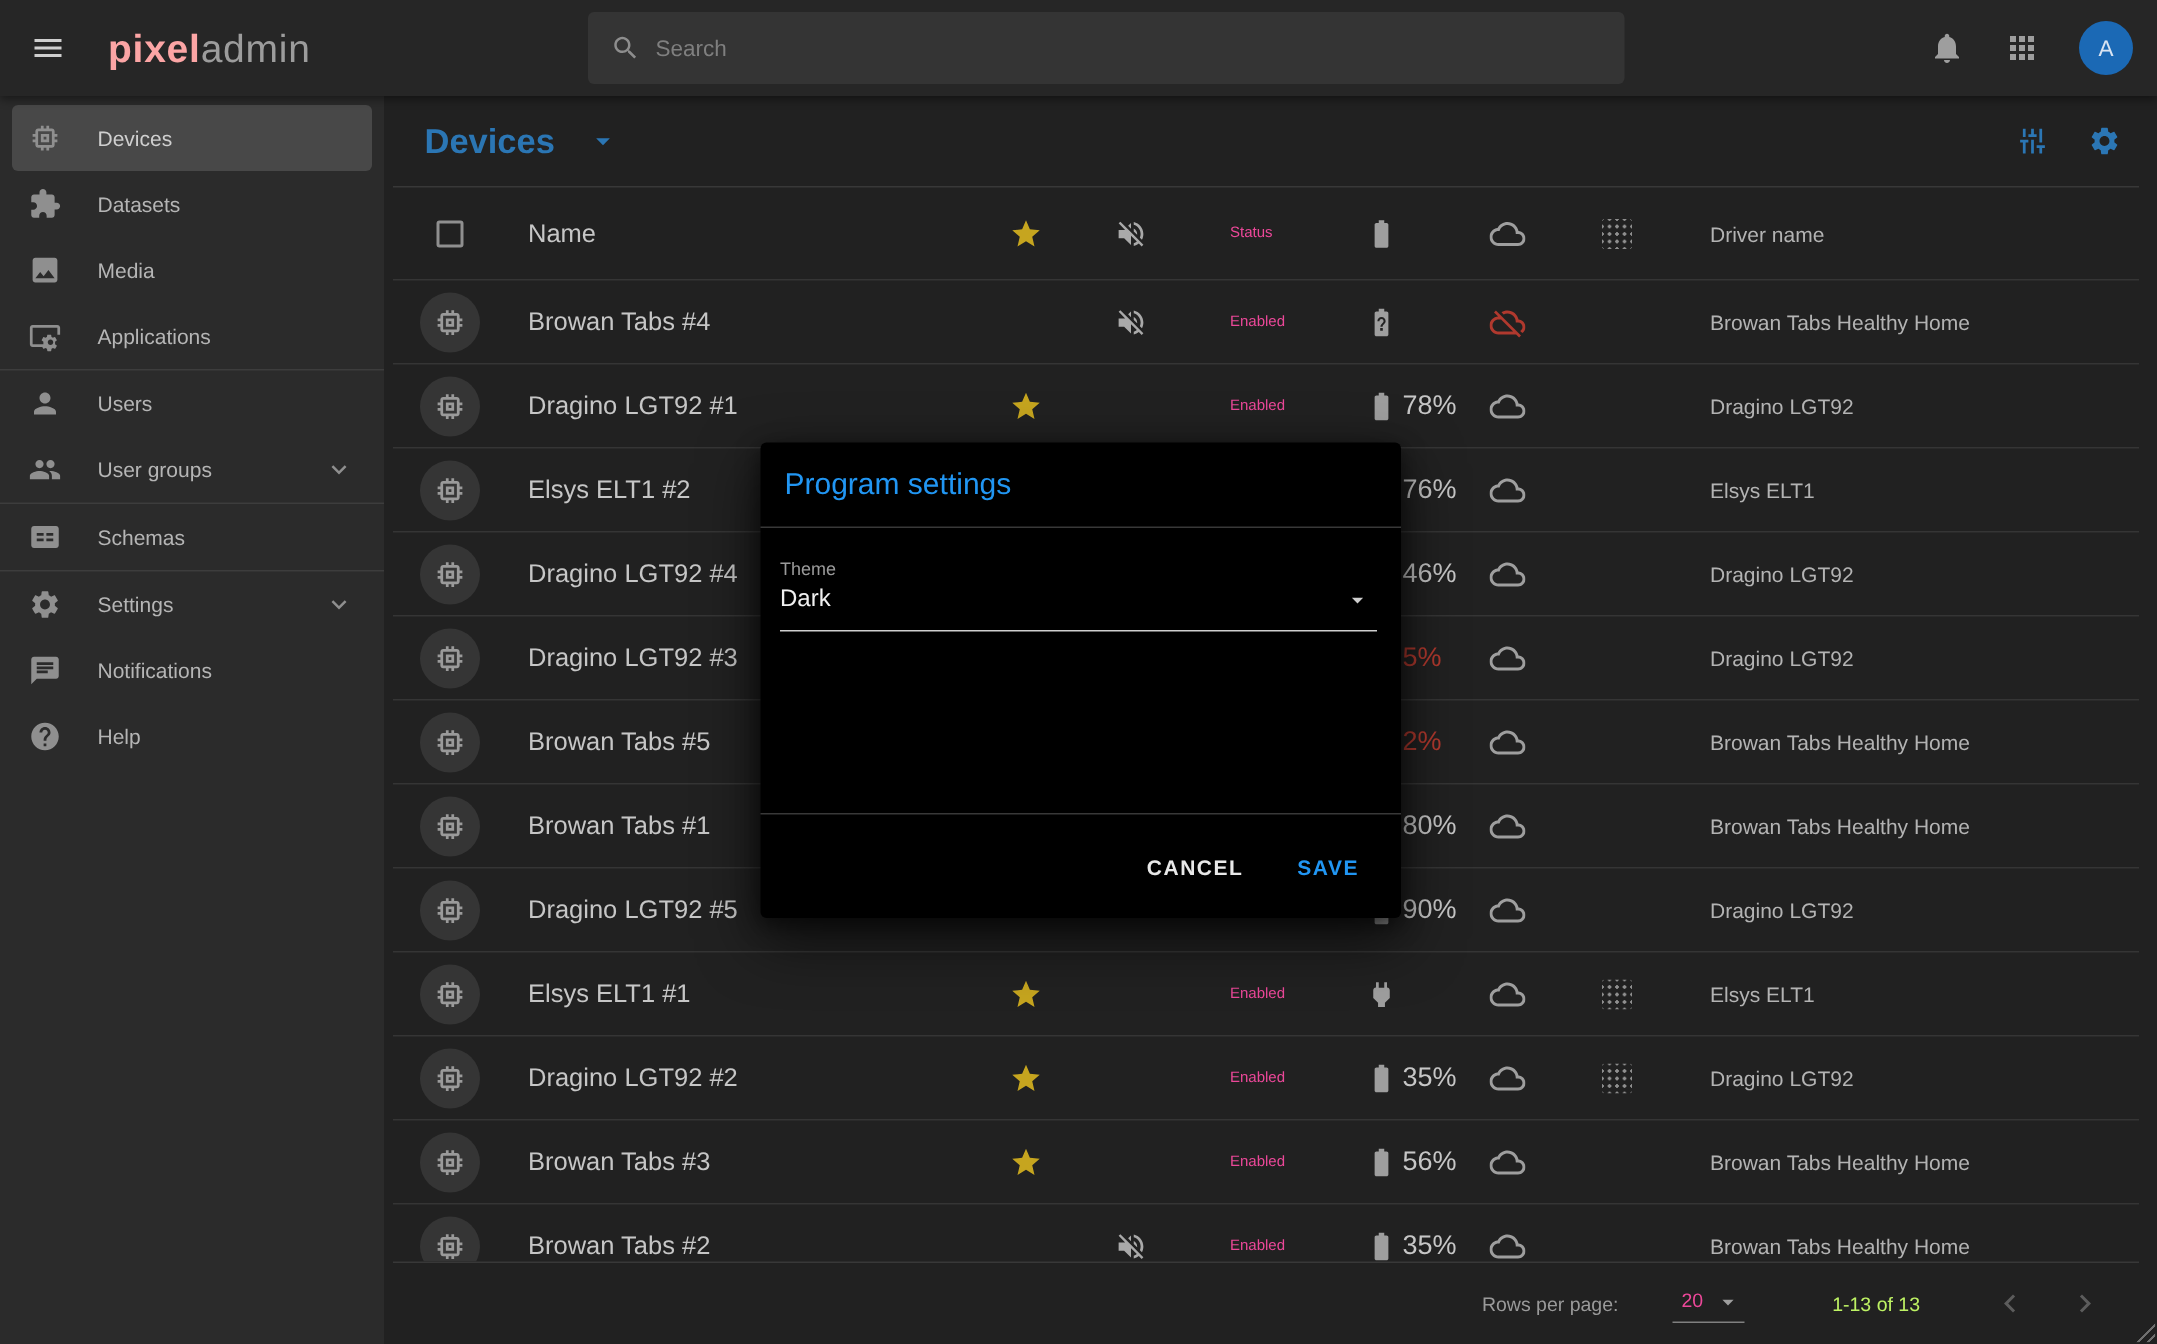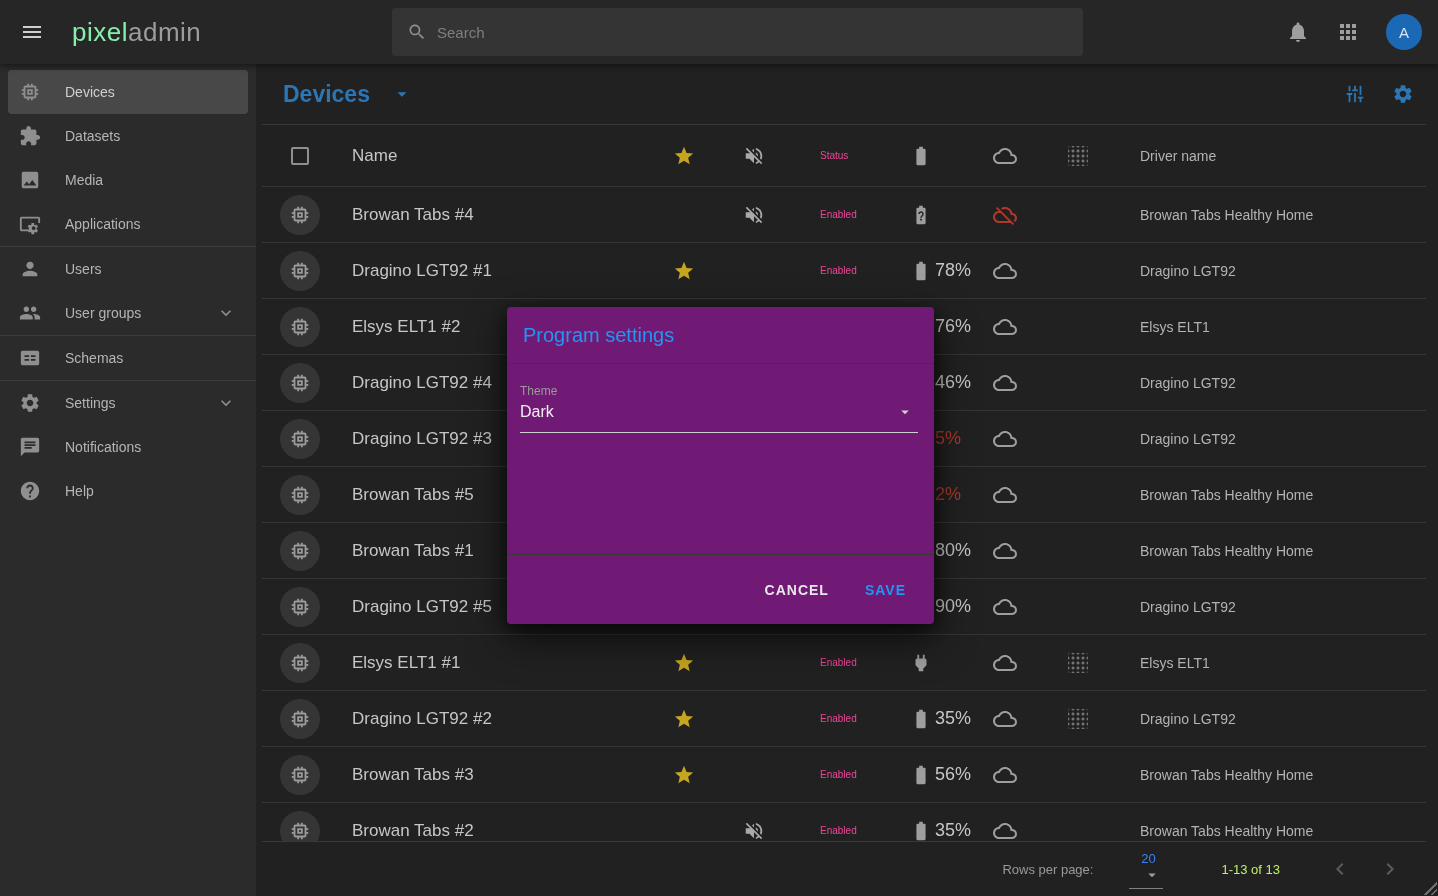--- a/index.html
+++ b/index.html
@@ -6,21 +6,21 @@
   html,body { width:1438px; height:896px; overflow:hidden; background:#212121;
     font-family:"Liberation Sans", sans-serif; }
   .ic { display:block; fill:#9e9e9e; }
 
   
   .topbar { position:absolute; left:0; top:0; width:1438px; height:64px; background:#262626;
     display:flex; align-items:center; z-index:20; box-shadow:0 2px 6px rgba(0,0,0,.45); }
   .hamburger { margin-left:14px; padding:6px; cursor:pointer; }
   .hamburger .ic { width:24px; height:24px; fill:#cfcfcf; }
   .logo { margin-left:22px; font-size:26px; letter-spacing:.5px; color:#9c9c9c; white-space:nowrap; }
-  .logo b { color:#86efac; font-weight:400; }
+  .logo b { color:#fca5a5; font-weight:700; }
   .searchbar { position:absolute; left:392px; top:8px; width:691px; height:48px; background:#343434;
     border-radius:4px; display:flex; align-items:center; }
   .searchbar .ic { width:20px; height:20px; margin:0 10px 0 15px; fill:#8d8d8d; }
   .searchbar input { flex:1; background:transparent; border:none; outline:none; color:#c9c9c9;
     font-size:15px; font-family:inherit; }
   .searchbar input::placeholder { color:#7f7f7f; }
   .top-icons { position:absolute; right:16px; top:0; height:64px; display:flex; align-items:center; gap:26px; }
   .top-icons .ic { width:24px; height:24px; }
   .avatar { width:36px; height:36px; border-radius:50%; background:#1b69b5; color:#d9e4f2;
     display:flex; align-items:center; justify-content:center; font-size:15px; font-weight:500; }
@@ -67,33 +67,33 @@
   .cloud-ic { width:24px; height:24px; }
   .cloud-ic.off { fill:#b0392e; }
   .grain { width:20px; height:20px; border-radius:2px;
     background-image:radial-gradient(#8f8f8f 1.1px, transparent 1.25px);
     background-size:5px 5px; background-position:center; }
 
   
   .pagebar { position:absolute; left:6px; right:12px; bottom:0; height:55px; background:#212121;
     border-top:1px solid #383838; display:flex; align-items:center; justify-content:flex-end;
     color:#9a9a9a; font-size:13px; }
-  .rpp-select { display:flex; align-items:center; border-bottom:1px solid #808080;
-    padding:2px 2px 4px 6px; margin-left:36px; cursor:pointer; color:#3b82f6;flex-direction:column; }
+  .rpp-select { display:flex; align-items:flex-start; border-bottom:1px solid #808080;
+    padding:2px 2px 4px 6px; margin-left:36px; cursor:pointer; color:#ec4899; }
   .rpp-select .ic { width:18px; height:18px; margin-left:8px; fill:#9e9e9e; }
   .range-text { margin-left:58px; color:#bef264; }
   .pg-btn { margin-left:48px; cursor:default; }
   .pg-btn + .pg-btn { margin-left:26px; margin-right:24px; }
   .pg-btn .ic { width:24px; height:24px; fill:#5c5c5c; }
   .resize-grip { position:absolute; right:1px; bottom:1px; width:15px; height:15px;
     background:repeating-linear-gradient(135deg, transparent 0 3px, #6f6f6f 3px 4.5px);
     clip-path:polygon(100% 0, 100% 100%, 0 100%); }
 
   
-  .modal { position:absolute; left:507px; top:307px; width:427px; height:317px; background:#701a75;
+  .modal { position:absolute; left:507px; top:295px; width:427px; height:317px; background:#000000;
     border-radius:4px; z-index:40; box-shadow:0 14px 40px rgba(0,0,0,.65), 0 4px 14px rgba(0,0,0,.5);
     display:flex; flex-direction:column; }
   .modal-title-row { height:57px; display:flex; align-items:center; padding-left:16px;
     border-bottom:1px solid #383838; }
   .modal-title { color:#2196f3; font-size:20px; font-weight:500; }
   .modal-body { flex:1; padding:0 16px 0 13px; }
   .field { margin-top:20px; }
   .field-label { color:#9a9a9a; font-size:12px; }
   .field-value-row { display:flex; align-items:center; justify-content:space-between;
     padding:5px 4px 11px 0; border-bottom:1px solid #cfcfcf; cursor:pointer; }

